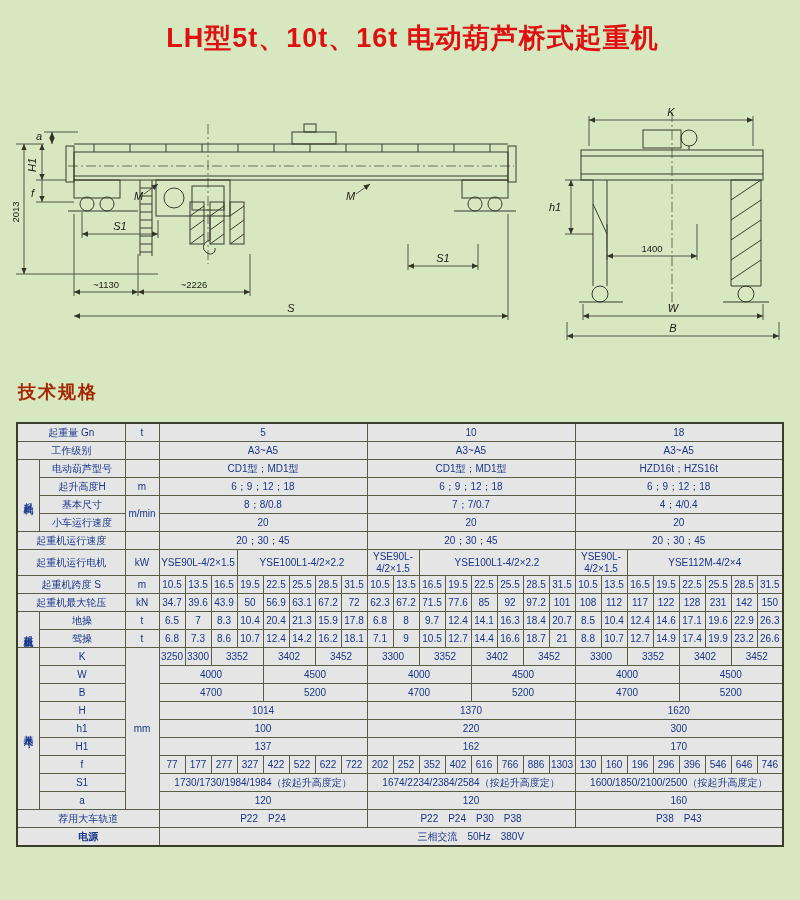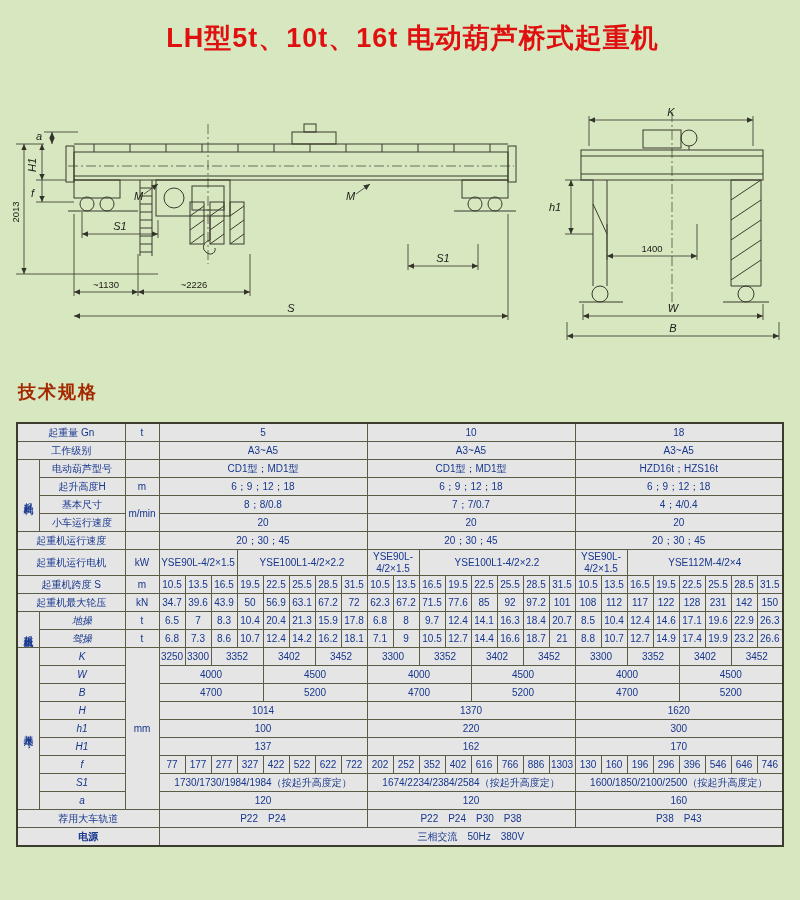--- a/index.html
+++ b/index.html
@@ -8,21 +8,21 @@
   .title{padding-top:20px;text-align:center;color:#e01010;font-size:27px;font-weight:bold;letter-spacing:1px;padding-left:25px;}
   .drawings{margin-top:48px;padding:0 8px;display:flex;justify-content:space-between;align-items:flex-start;}
   svg text{font-family:"Liberation Sans","DejaVu Sans",sans-serif;}
   .dimtxt{font-size:11px;fill:#20201a;font-style:italic;}
   .dimtxt-s{font-size:9.5px;fill:#20201a;}
   .section-title{margin:26px 0 4px 18px;color:#a42800;font-size:18px;font-weight:bold;letter-spacing:2px;}
   table.spec{border-collapse:collapse;table-layout:fixed;margin:18px auto;background:#e5e5e5;border:2px solid #3c3c2e;}
   table.spec td{border:1px solid #5a5c46;font-size:10px;color:#17368e;text-align:center;height:15px;padding:1px 1px;line-height:1.15;overflow:hidden;}
   td.lbl{text-align:left;padding-left:4px;font-size:10.5px;white-space:nowrap;}
   td.lblc{font-size:10.5px;font-weight:bold;}
-  td.pl{font-size:10.5px;font-style:italic;}
+  td.pl{font-size:10.5px;}
   td.unit{font-size:9px;padding:0;}
   td.big{font-size:11px;}
   td.sm{font-size:8.5px;line-height:1.05;}
   td.grp{font-size:10.5px;writing-mode:vertical-rl;text-orientation:upright;letter-spacing:1px;padding:2px 0;}
 </style>
 </head>
 <body>
 
 <div class="page">
 

